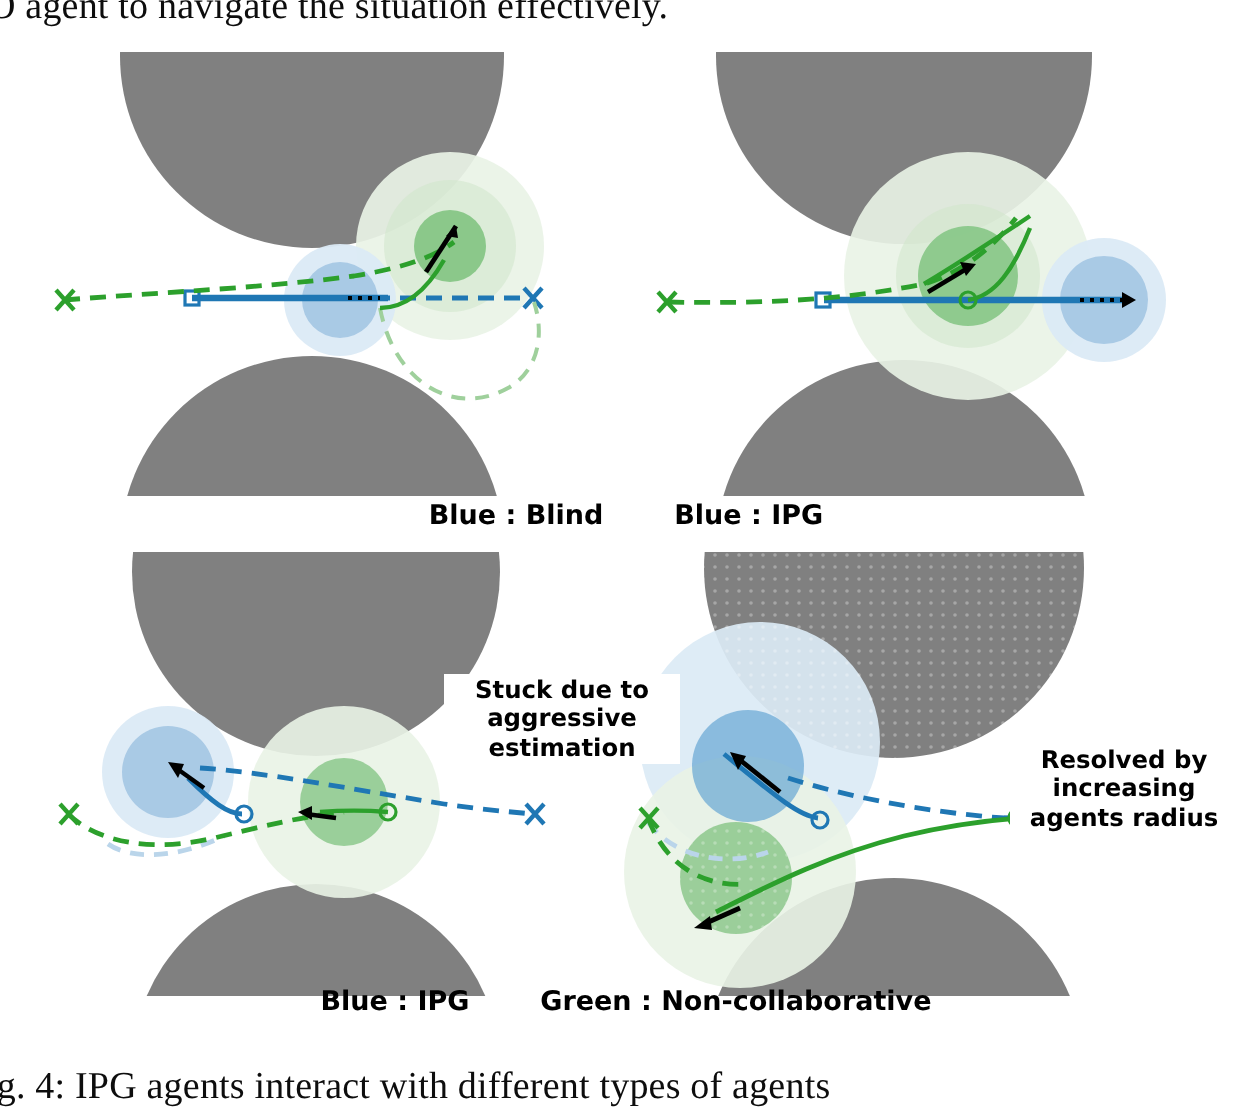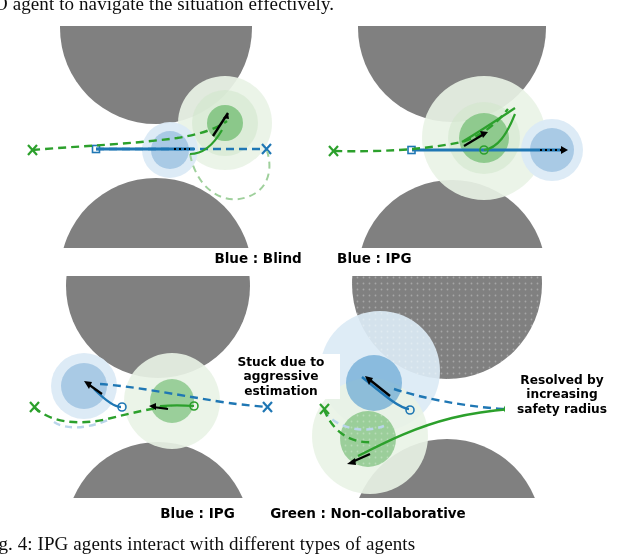--- a/index.html
+++ b/index.html
@@ -24,31 +24,31 @@
   
   .legend{
     position:absolute;width:626px;left:0;text-align:center;
     font-family:"DejaVu Sans","Liberation Sans",sans-serif;
     font-weight:bold;font-size:13.5px;color:#000;
     white-space:nowrap;
   }
   .legend span{display:inline-block;text-align:right;}
   .legend .gap{width:26px;}
   #legend-top{top:250px;}
-  #legend-bottom{top:505px;}
+  #legend-bottom{top:493px;}
 
   
   .annot{
     position:absolute;
     font-family:"DejaVu Sans","Liberation Sans",sans-serif;
     font-weight:bold;font-size:12.2px;line-height:1.18;
     color:#000;text-align:center;background:#fff;
     padding:1px 3px;
   }
-  #annot-stuck{left:222px;top:354px;width:112px;}
+  #annot-stuck{left:222px;top:337px;width:112px;}
   #annot-resolved{left:505px;top:372px;width:108px;}
 </style>
 </head>
 <body>
 
 <div class="page">
 
   <div class="bodytext" id="top-text">O agent to navigate the situation effectively.</div>
 
   <div class="panel" style="left:22px;top:26px;width:282px;height:222px;">
@@ -248,21 +248,21 @@
         <g>
           <line x1="68" y1="178" x2="50" y2="186" stroke="#000" stroke-width="2.4"></line>
           <polygon points="45,188 53,182 54,189" fill="#000"></polygon>
         </g>
       </g>
     </svg>
   </div>
 
   <div class="annot" id="annot-stuck">Stuck due to aggressive estimation</div>
 
-  <div class="annot" id="annot-resolved">Resolved by increasing safety radius</div>
+  <div class="annot" id="annot-resolved">Resolved by increasing agents radius</div>
 
   <div class="legend" id="legend-bottom">
     <span>Blue : IPG</span>
     <span class="gap"></span>
     <span>Green : Non-collaborative</span>
   </div>
 
   <div class="bodytext" id="caption-text">ig. 4: IPG agents interact with different types of agents</div>
 
 </div>

